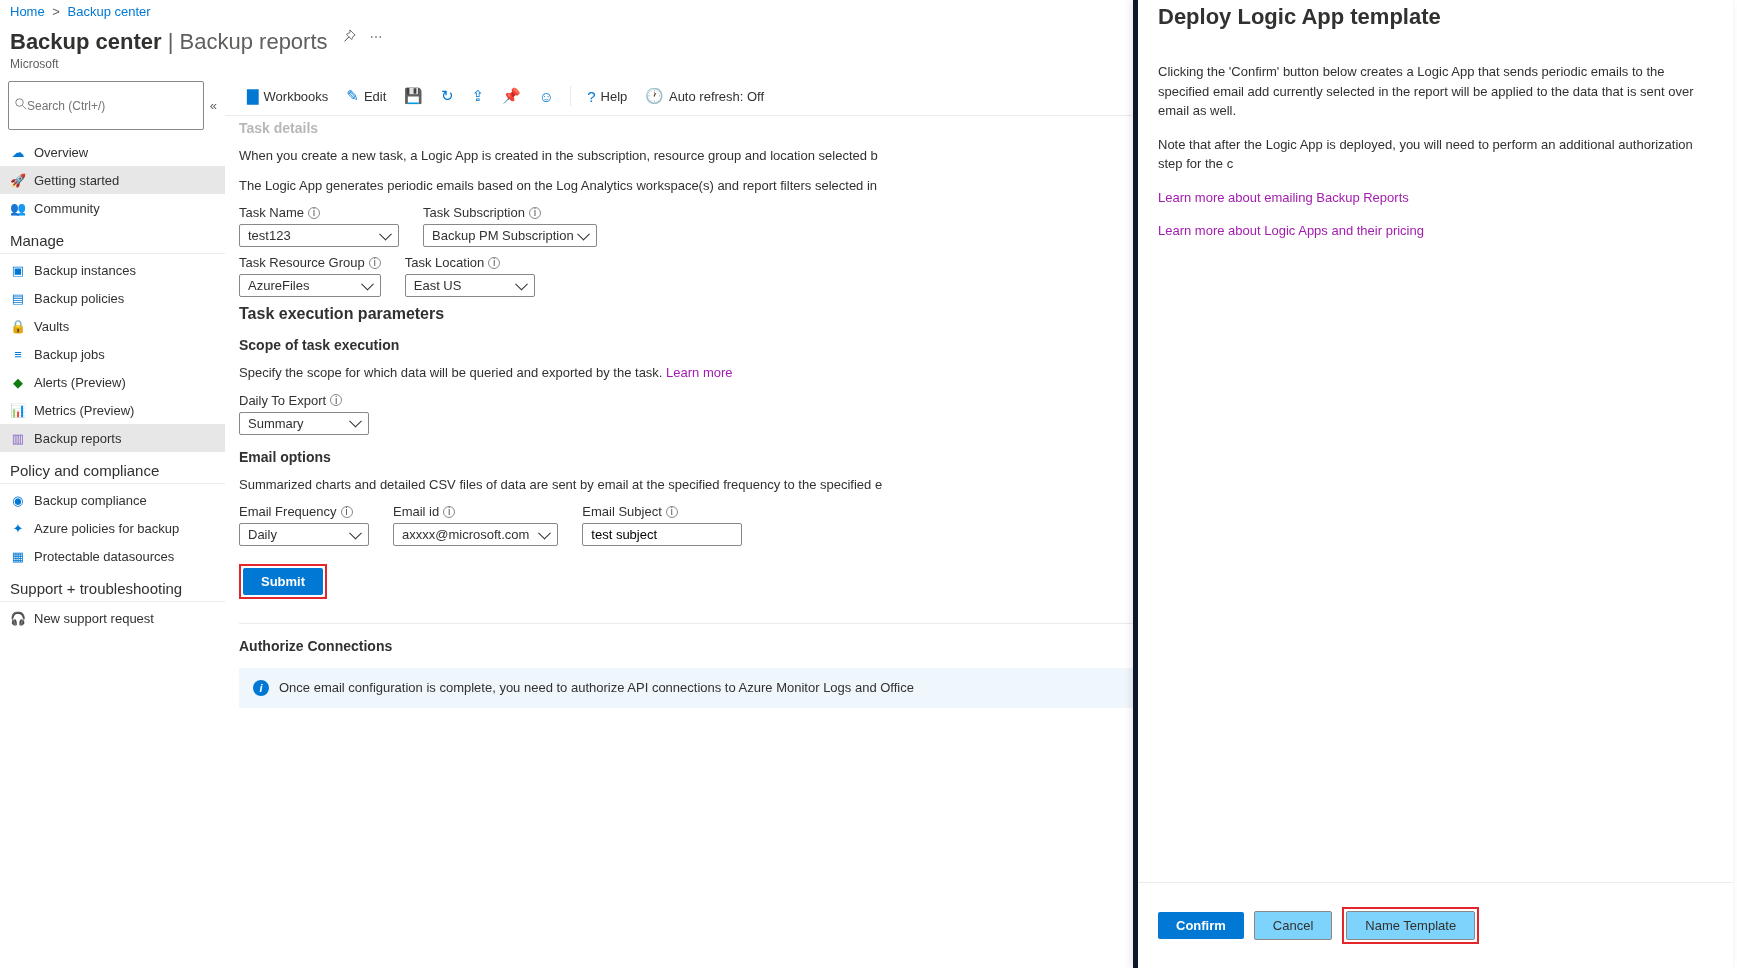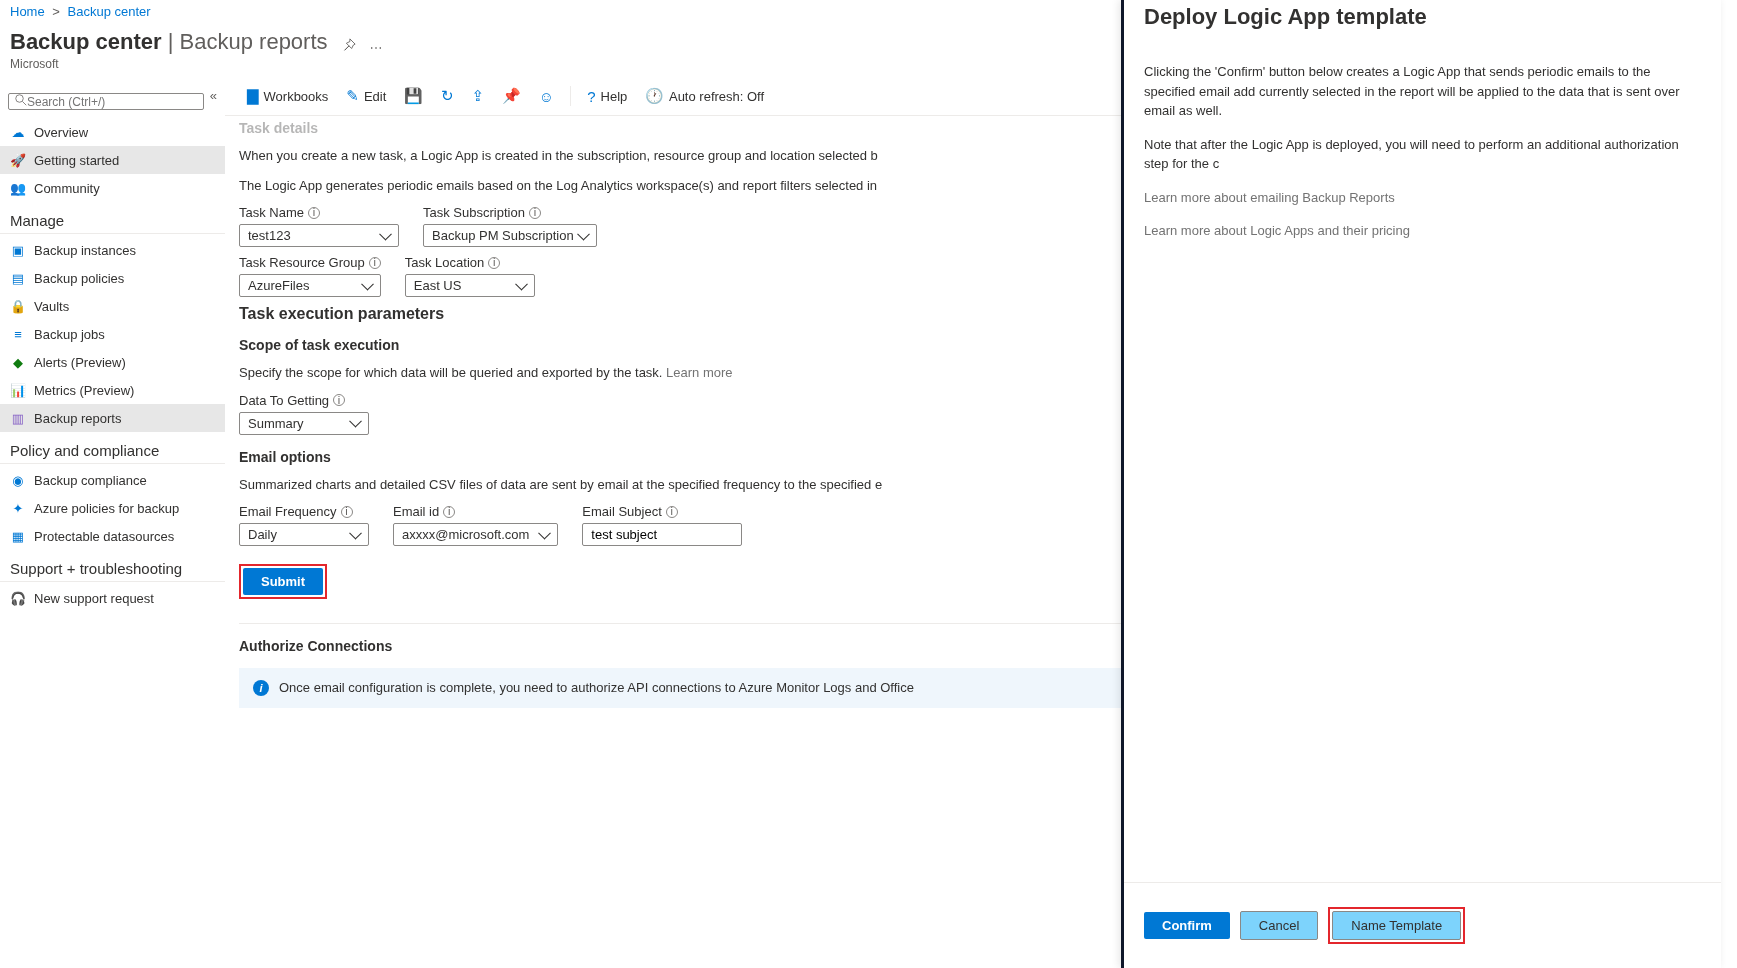--- a/index.html
+++ b/index.html
@@ -1,29 +1,29 @@
 <!DOCTYPE html>
 <html><head>
 <meta charset="utf-8">
 <style>
 * { box-sizing: border-box; margin: 0; padding: 0; }
 body { font-family: 'Segoe UI', Arial, sans-serif; font-size: 13px; color: #323130; background: #fff; overflow: hidden; }
 .app { display: flex; flex-direction: column; height: 788px; width: 1460px; }
 .breadcrumb { padding: 4px 10px; font-size: 13px; }
 .breadcrumb a { color: #0078d4; text-decoration: none; }
 .breadcrumb span.sep { color: #605e5c; margin: 0 4px; }
-.header { display: flex; align-items: flex-end; padding: 6px 10px 2px 10px; }
+.header { display: flex; align-items: flex-start; padding: 6px 10px 2px 10px; }
 .header h1 { font-size: 22px; font-weight: 600; }
 .header h1 .light { font-weight: 400; color: #605e5c; }
 .pin, .dots { margin-left: 14px; color: #605e5c; cursor: pointer; }
 .subheader { padding: 0 10px 6px 10px; font-size: 12px; color: #605e5c; }
 .body { display: flex; flex: 1; overflow: hidden; }
 .sidebar { width: 225px; border-right: none; padding: 4px 0; overflow-y: auto; }
 .search-row { display: flex; align-items: center; padding: 0 8px 8px 8px; gap: 6px; }
-.search-box { flex: 1; display: flex; align-items: center; border: 1px solid #8a8886; border-radius: 2px; padding: 0 6px; margin-top: 12px; }
+.search-box { flex: 1; display: flex; align-items: center; border: 1px solid #8a8886; border-radius: 2px; padding: 16px 6px; }
 .search-box input { border: none; outline: none; flex: 1; font-size: 12px; }
 .collapse-btn { color: #605e5c; cursor: pointer; font-size: 13px; }
 .nav-item { display: flex; align-items: center; padding: 6px 10px; font-size: 13px; cursor: pointer; gap: 8px; }
 .nav-item.selected { background: #e7e7e7; }
 .nav-section { padding: 10px 10px 4px 10px; font-size: 15px; font-weight: 400; color: #323130; border-bottom: 1px solid #edebe9; margin-bottom: 2px; }
 .nav-icon { width: 16px; height: 16px; display: inline-flex; align-items: center; justify-content: center; font-size: 13px; }
 .main { flex: 1; display: flex; flex-direction: column; overflow: hidden; }
 .toolbar { display: flex; align-items: center; padding: 6px 14px; border-bottom: 1px solid #edebe9; gap: 2px; }
 .tb-item { display: flex; align-items: center; gap: 5px; padding: 4px 8px; cursor: pointer; font-size: 13px; color: #323130; border-radius: 2px; }
 .tb-icon { color: #0078d4; font-size: 15px; }
@@ -32,27 +32,27 @@
 .para { margin: 10px 0; font-size: 13px; line-height: 1.5; }
 .form-row { display: flex; gap: 24px; margin: 8px 0; flex-wrap: wrap; }
 .form-group { display: flex; flex-direction: column; gap: 4px; }
 .form-label { font-size: 13px; display: flex; align-items: center; gap: 4px; }
 .info-icon { font-size: 11px; color: #605e5c; border: 1px solid #8a8886; border-radius: 50%; width: 12px; height: 12px; display: inline-flex; align-items: center; justify-content: center; line-height: 1; }
 .select { border: 1px solid #8a8886; border-radius: 2px; padding: 3px 22px 3px 8px; min-width: 130px; background: #fff; position: relative; font-size: 13px; cursor: pointer; }
 .select::after { content: ""; position: absolute; right: 8px; top: 50%; width: 8px; height: 8px; border-right: 1px solid #323130; border-bottom: 1px solid #323130; transform: translateY(-70%) rotate(45deg); }
 .text-input { border: 1px solid #8a8886; border-radius: 2px; padding: 3px 8px; font-size: 13px; width: 160px; }
 .section-h2 { font-size: 16px; font-weight: 700; margin: 6px 0 10px 0; }
 .section-h3 { font-size: 14px; font-weight: 700; margin: 14px 0 8px 0; }
-.link { color: #737373; cursor: pointer; text-decoration: none; }
+.link { color: #a21caf; cursor: pointer; text-decoration: none; }
 .btn-primary { background: #0078d4; color: #fff; border: none; padding: 6px 18px; font-size: 13px; font-weight: 600; cursor: pointer; border-radius: 2px; }
 .btn-default { background: #7dd3fc; color: #323130; border: 1px solid #8a8886; padding: 6px 18px; font-size: 13px; cursor: pointer; border-radius: 2px; }
 .highlight-box { border: 2px solid #e3262c; padding: 2px; display: inline-block; margin: 10px 0; }
 .infobox { background: #eff6fc; padding: 12px 14px; display: flex; align-items: flex-start; gap: 10px; margin: 14px 0; font-size: 13px; }
 .infobox-icon { background: #0078d4; color: #fff; border-radius: 50%; width: 16px; height: 16px; display: inline-flex; align-items: center; justify-content: center; font-size: 11px; font-weight: bold; font-style: italic; flex-shrink: 0; }
-.panel { position: absolute; right: 16px; top: 0; bottom: 0; width: 600px; background: #fff; border-left: 3px solid #0f172a; display: flex; flex-direction: column; box-shadow: -2px 0 8px rgba(0,0,0,0.1); }
+.panel { position: absolute; right: 4px; top: 0; bottom: 0; width: 600px; background: #fff; border-left: 5px solid #0f172a; display: flex; flex-direction: column; box-shadow: -2px 0 8px rgba(0,0,0,0.1); }
 .panel-header { padding: 4px 20px; }
 .panel-header h2 { font-size: 22px; font-weight: 600; }
 .panel-body { flex: 1; padding: 28px 20px 10px 20px; font-size: 13px; line-height: 1.5; overflow-y: auto; }
 .panel-body p { margin-bottom: 14px; }
 .panel-footer { padding: 14px 20px; border-top: 1px solid #edebe9; display: flex; gap: 10px; align-items: center; }
 .cut-title { font-weight: 700; font-size: 14px; color: #323130; margin-top: 4px; opacity: 0.35; }
 </style>
 </head>
 <body>
 
@@ -235,21 +235,21 @@
 
         <h2 class="section-h2">Task execution parameters</h2>
         <h3 class="section-h3">Scope of task execution</h3>
         <p class="para">
           <span>Specify the scope for which data will be queried and exported by the task. </span><a class="link">Learn more</a>
         </p>
 
         <div class="form-row">
           <div class="form-group">
             <div class="form-label">
-              <span>Data To Getting</span>
+              <span>Daily To Export</span>
               <span class="info-icon">i</span>
             </div>
             <div class="select" style="min-width:130px">Summary</div>
           </div>
         </div>
 
         <h3 class="section-h3">Email options</h3>
         <p class="para">Summarized charts and detailed CSV files of data are sent by email at the specified frequency to the specified e</p>
 
         <div class="form-row">

